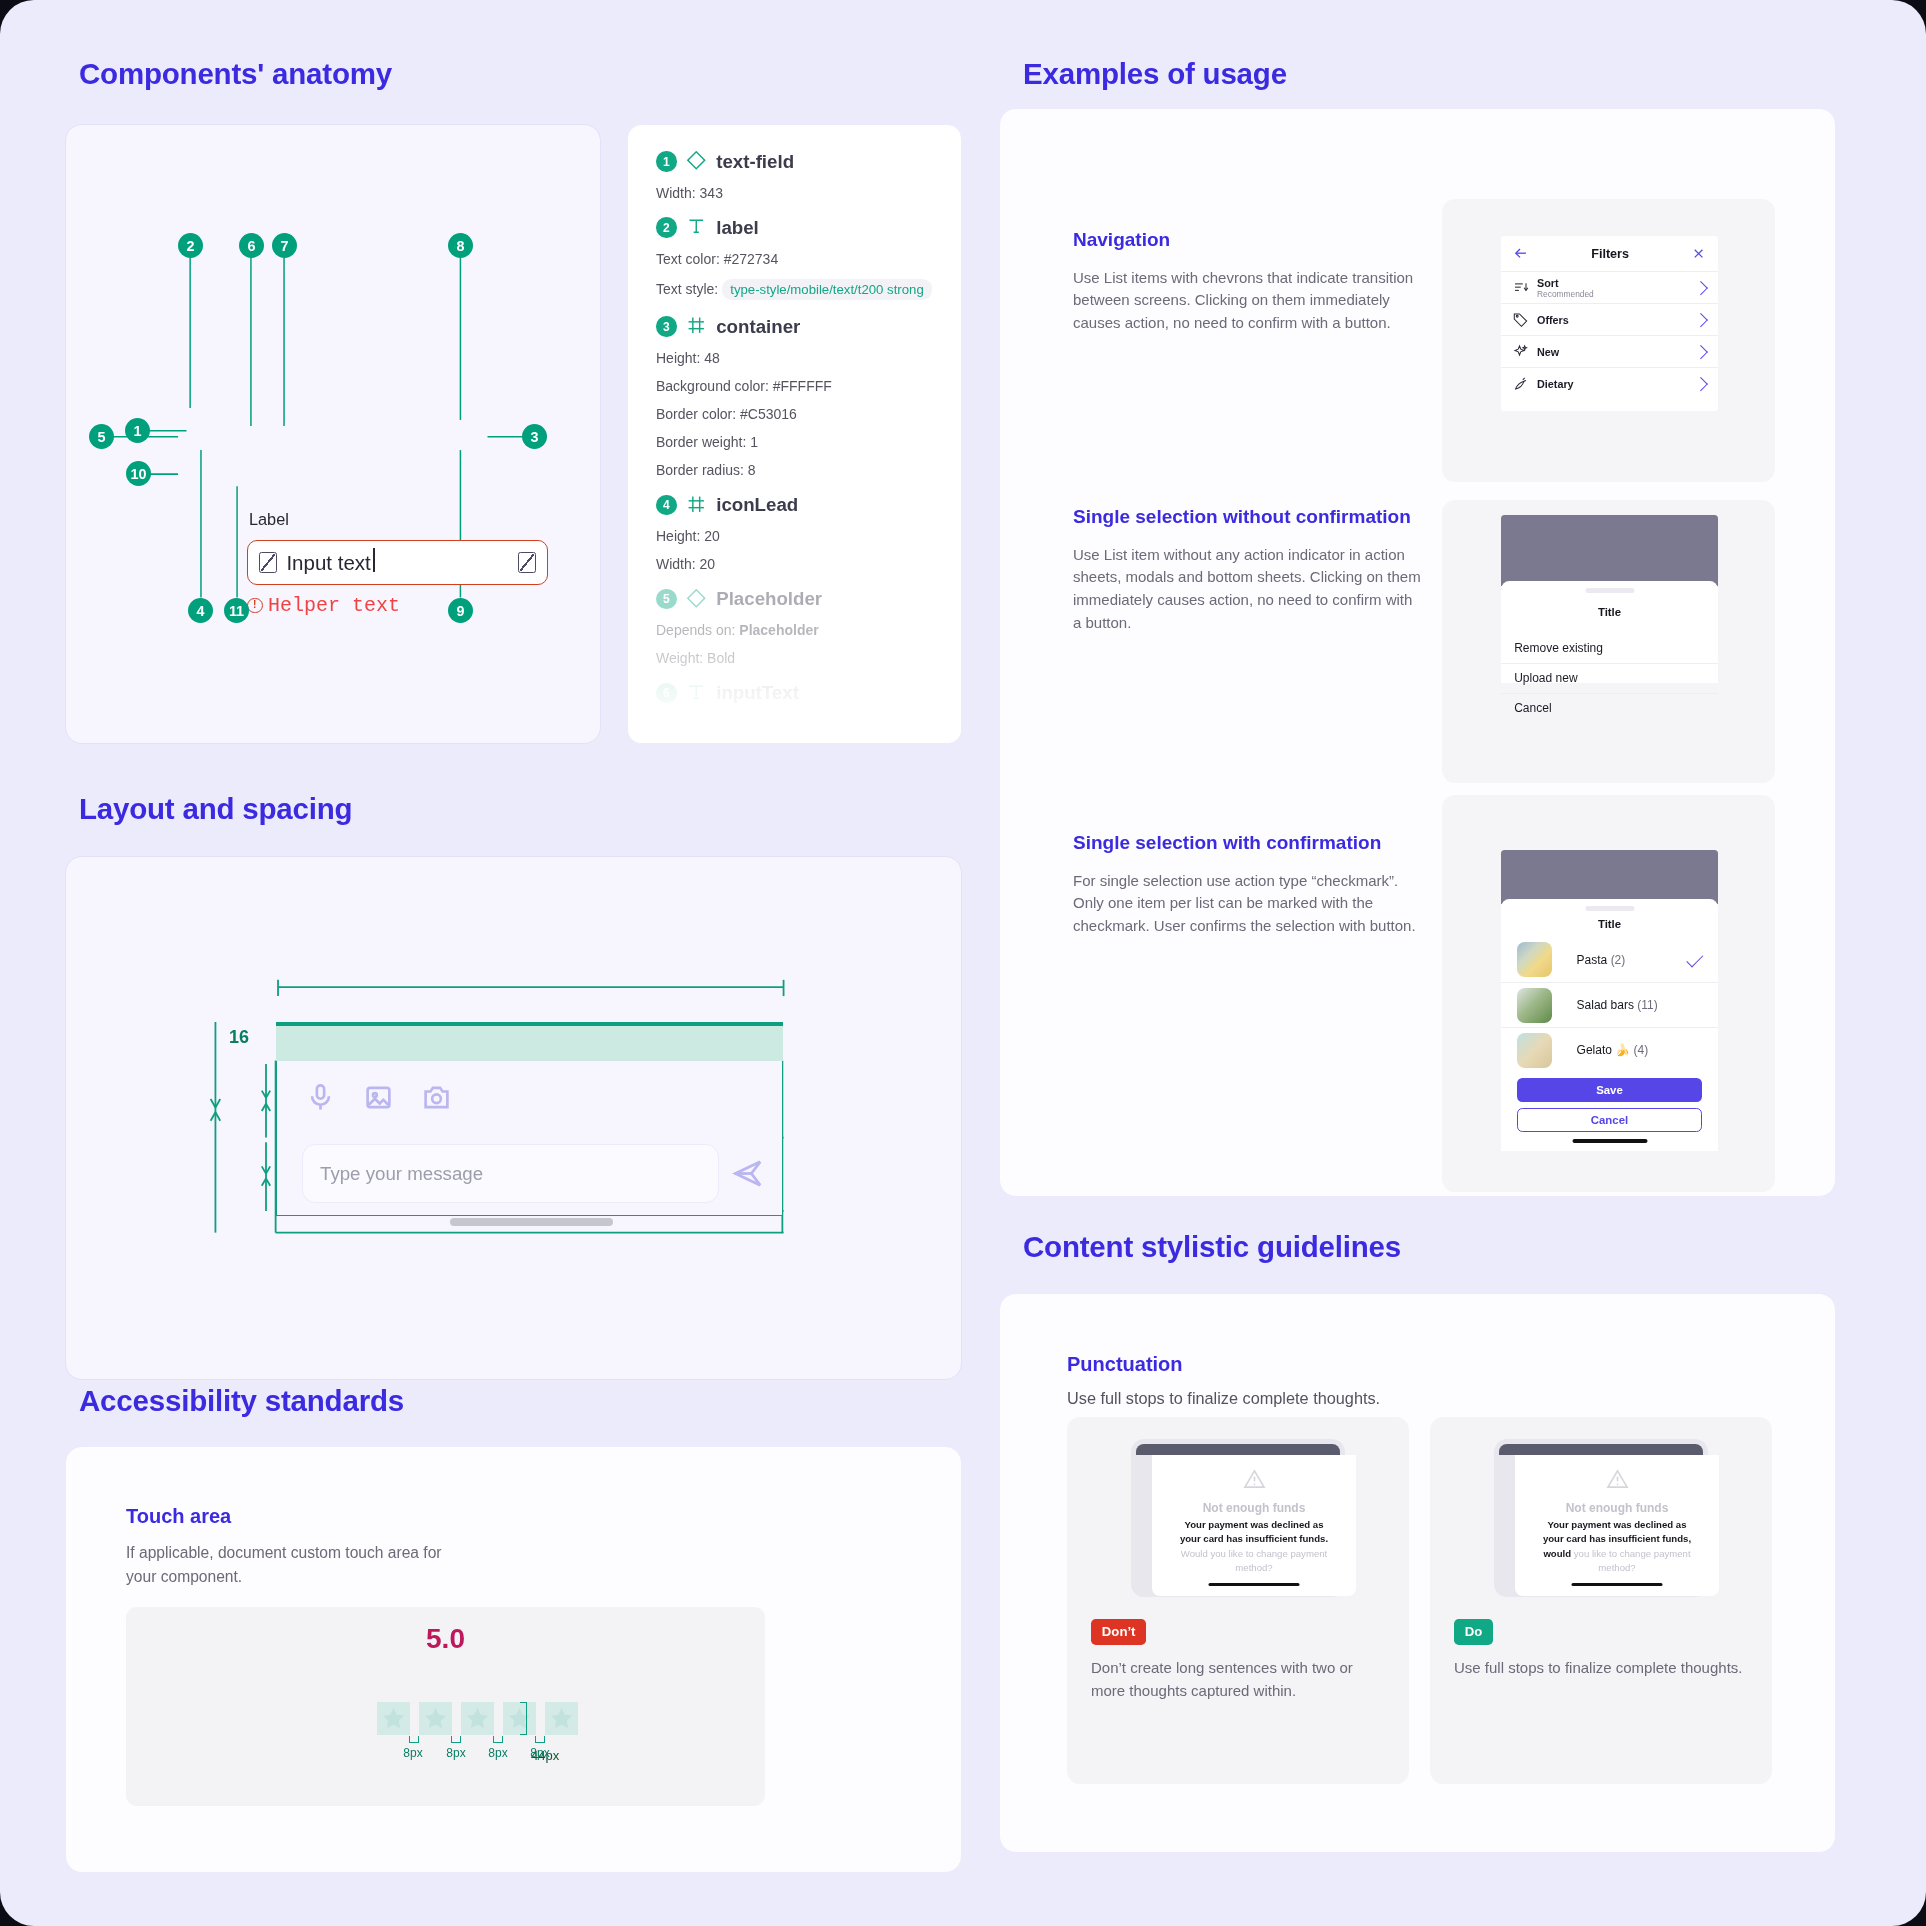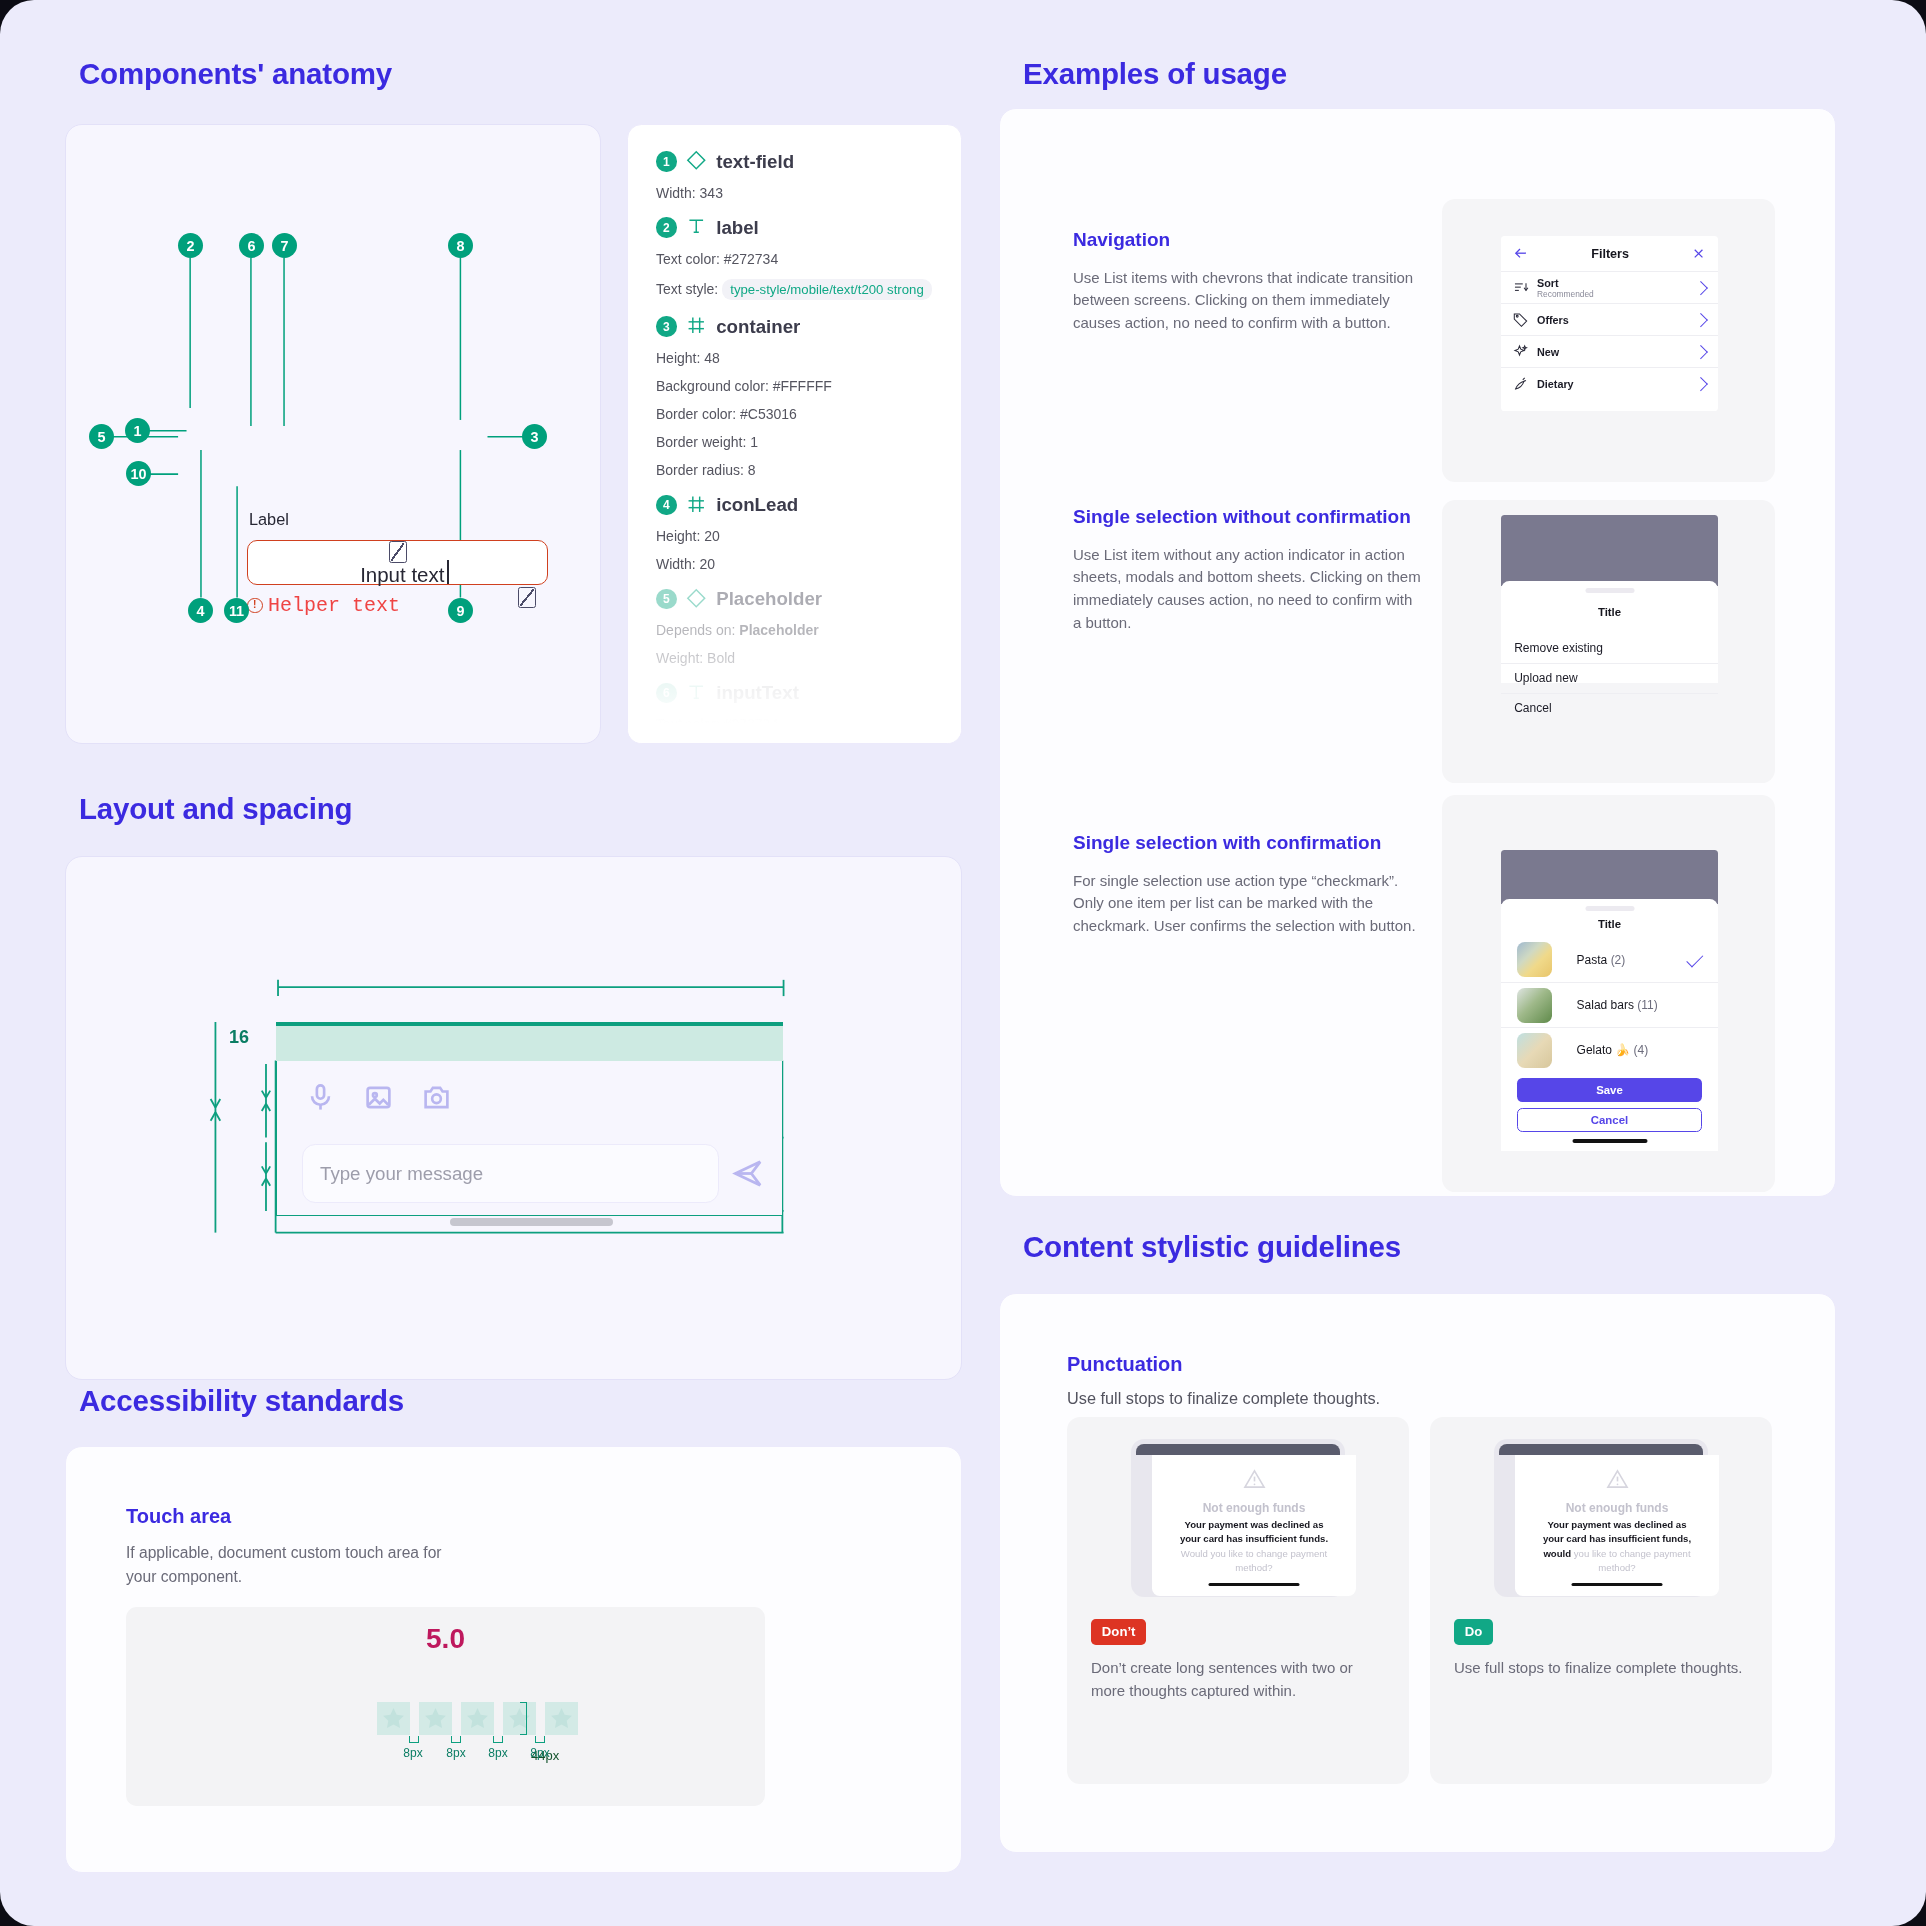--- a/index.html
+++ b/index.html
@@ -50,21 +50,21 @@
   .badge {
     position:absolute; width:25px; height:25px; border-radius:50%;
     background:#00a07c; color:#fff; font-size:14.4px; font-weight:bold;
     display:flex; align-items:center; justify-content:center;
     z-index: 5;
   }
 
   #field-box {
     position:absolute; left:181px; top:415px; width:301px; height:45px;
     border:1.8px solid #d0401f; border-radius:10px; background:#fff;
-    display:flex; align-items:center; padding:0 10.8px; z-index:3;flex-direction:column;
+    display:flex; align-items:center; padding:0 10.8px; z-index:3;
   }
   .sq-icon {
     width:18px; height:21.7px; border:1.8px solid #4b4b68; border-radius:2.4px;
     position:relative; flex:0 0 auto;
   }
   .sq-icon::after{
     content:""; position:absolute; left:1.2px; top:1.2px; right:1.2px; bottom:1.2px;
     background:linear-gradient(to bottom right, transparent calc(50% - 1px), #4b4b68 calc(50% - 1px), #4b4b68 calc(50% + 1px), transparent calc(50% + 1px));
   }
   #input-text {

